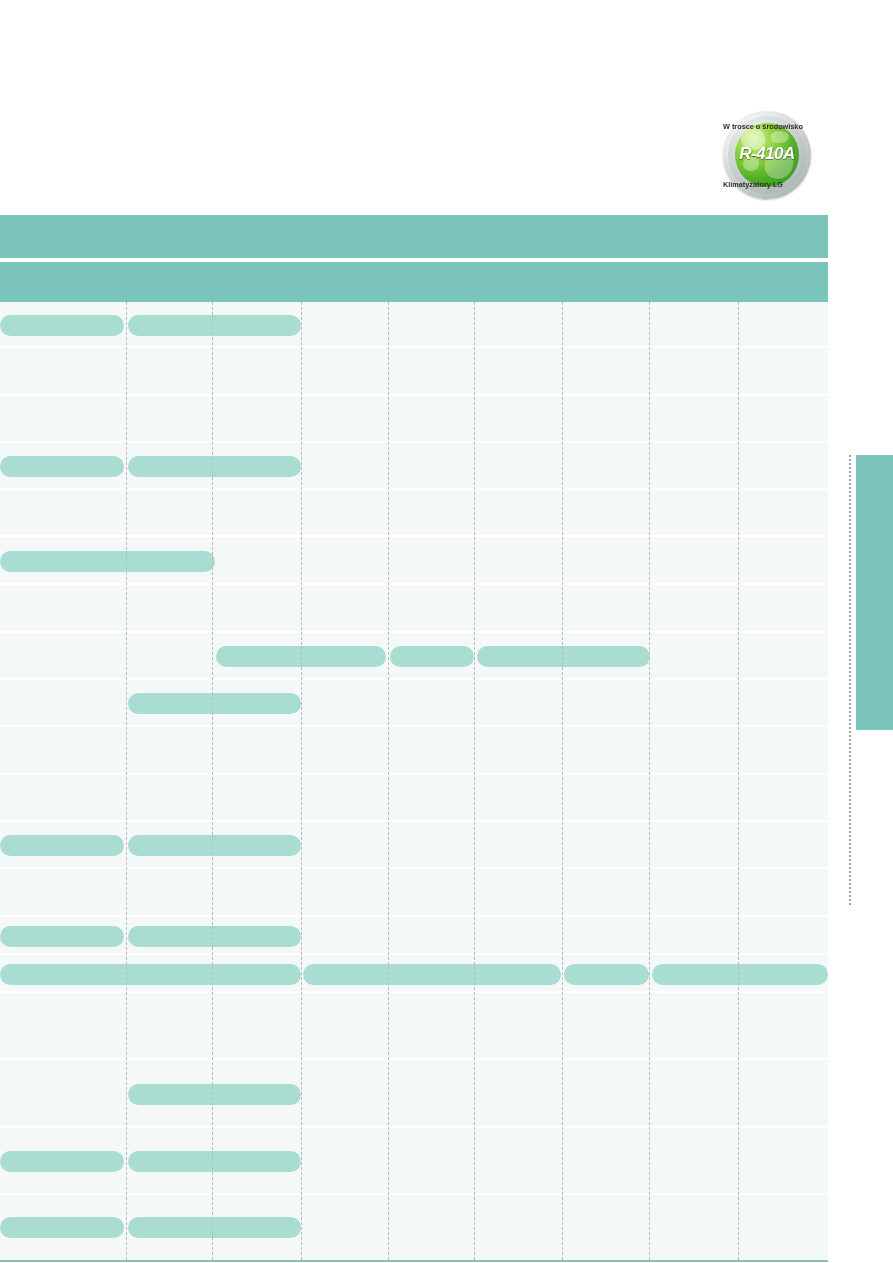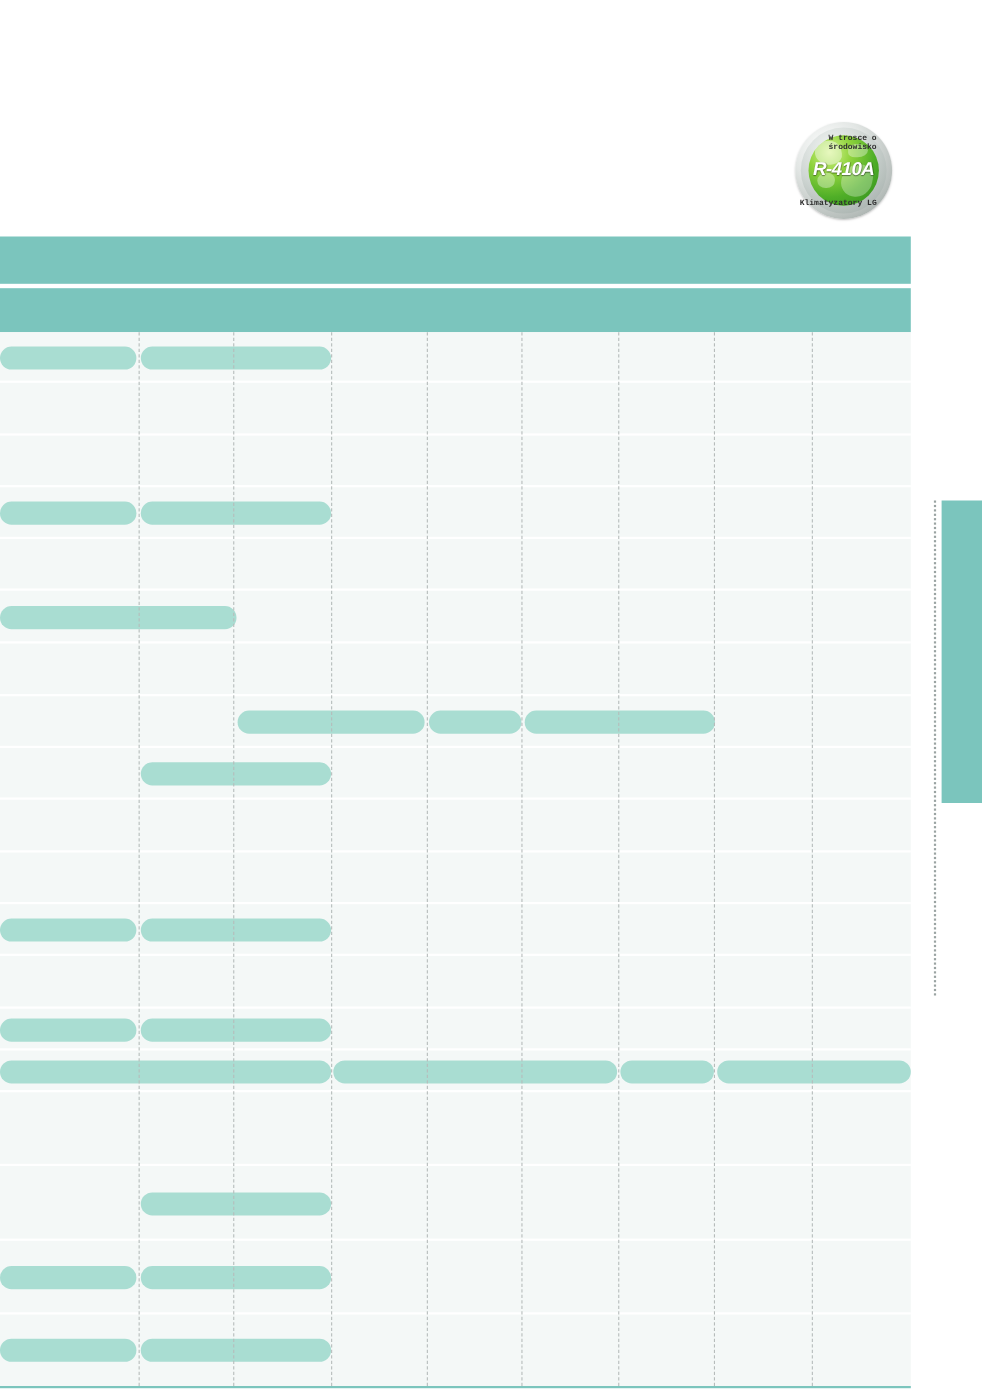--- a/index.html
+++ b/index.html
@@ -79,26 +79,25 @@
     font-family: "Liberation Sans", sans-serif;
     font-weight: bold;
     font-style: italic;
     font-size: 17px;
     letter-spacing: -0.5px;
     color: #ffffff;
     text-shadow: 0 1px 1px rgba(0,0,0,0.45), 1px 0 0 rgba(0,0,0,0.2);
   }
   .eco-badge .arc {
     position: absolute;
-    left: 0; right: 14px;
+    left: 0; right: 0;
     font-size: 7.3px;
     font-weight: bold;
     color: #2f2f2f;
-    text-align: right;
-    font-family: Liberation Mono, monospace;
+    text-align: left;
   }
   .eco-badge .arc-top { top: 11px; }
   .eco-badge .arc-bottom { bottom: 10px; }
 
   
   .spec-table {
     position: absolute;
     left: 0px;
     top: 215px;
     width: 828px;

